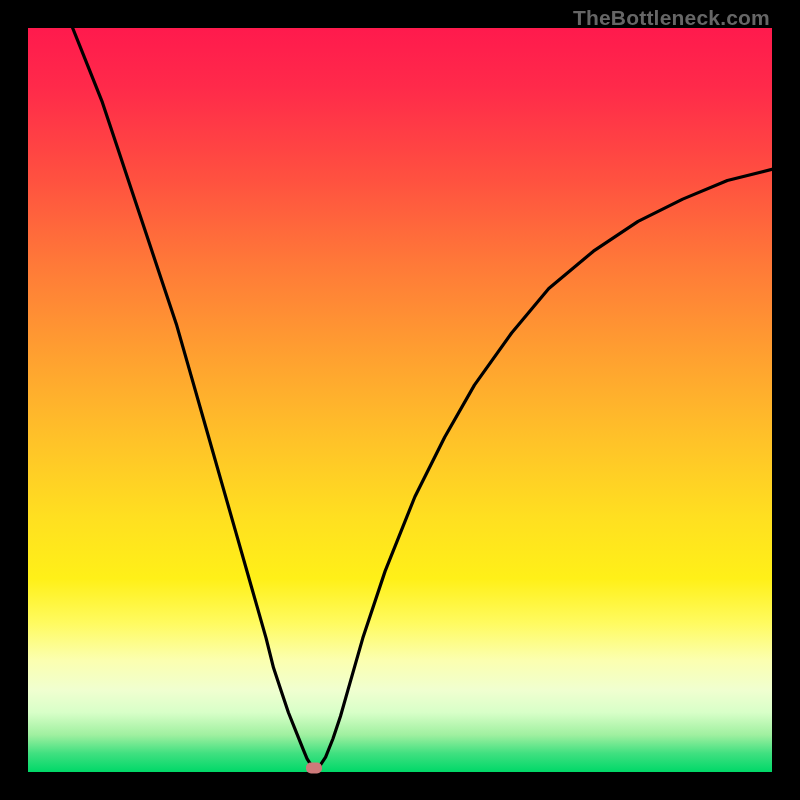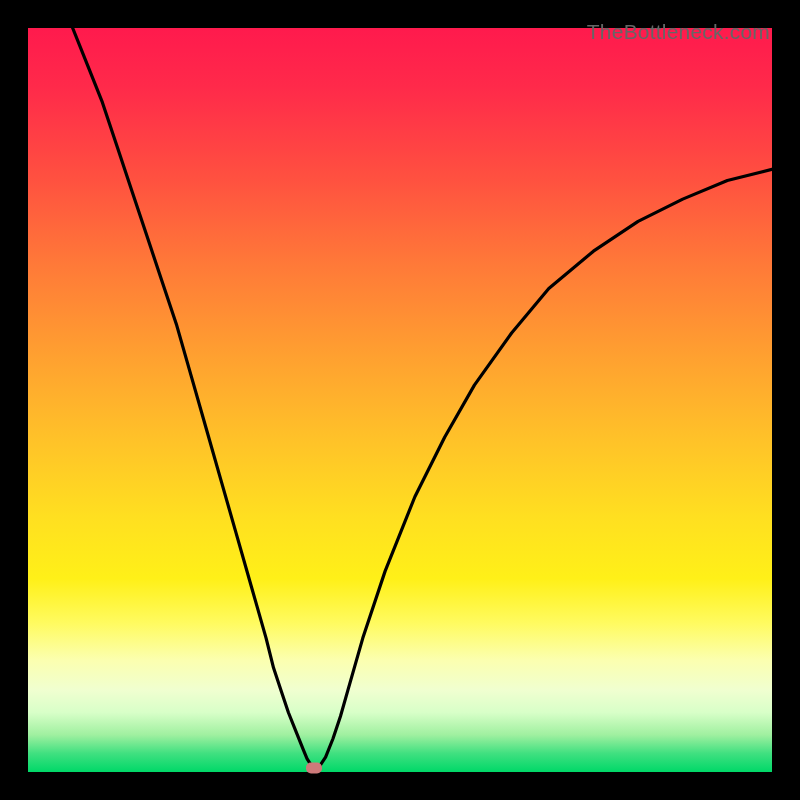--- a/index.html
+++ b/index.html
@@ -30,24 +30,24 @@
       #fbffb0 85%,
       #f0ffd0 89%,
       #d8ffc8 92%,
       #a0f0a0 95%,
       #40e080 97.5%,
       #00d868 100%
     );
   }
   .watermark {
     position: absolute;
-    top: 20px;
+    top: 6px;
     right: 30px;
     font-size: 21px;
-    font-weight: 400;
+    font-weight: 700;
     color: #666;
     letter-spacing: 0.2px;
   }
   .curve-svg {
     position: absolute;
     left: 0;
     top: 0;
     width: 744px;
     height: 744px;
   }

